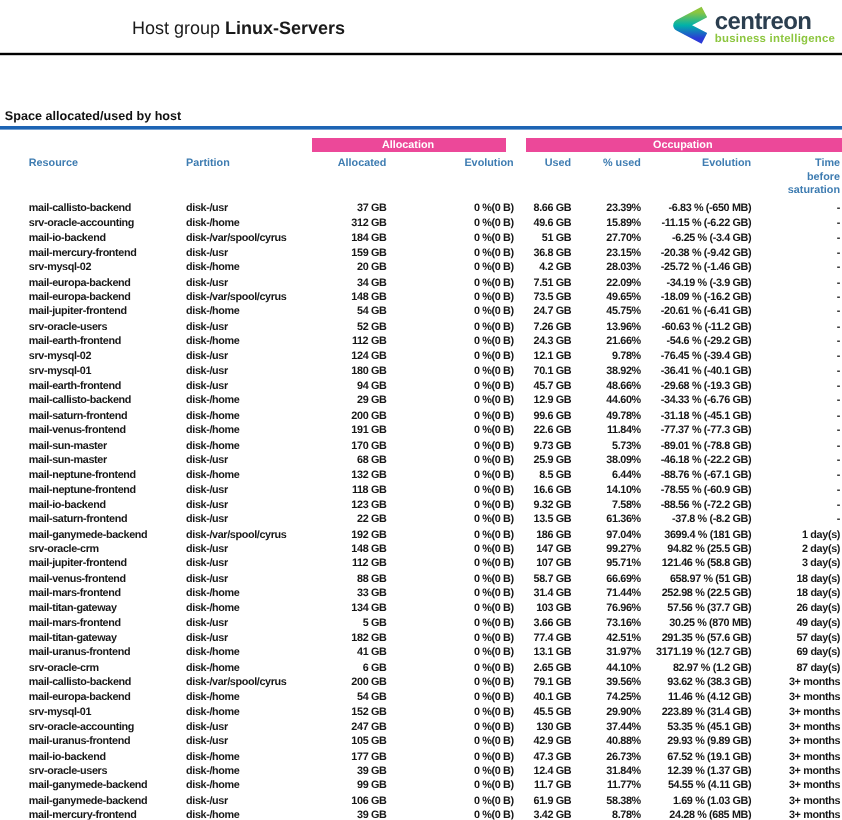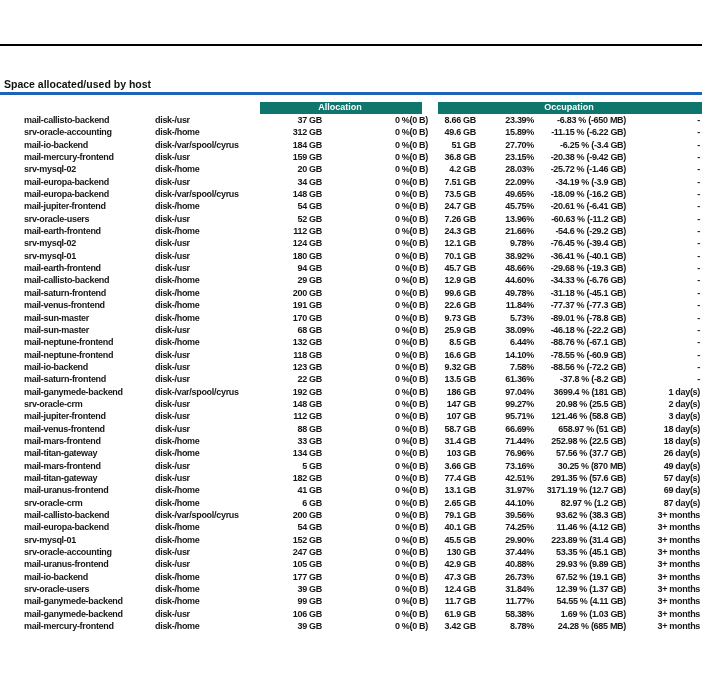--- a/index.html
+++ b/index.html
@@ -11,41 +11,63 @@
     display:flex;justify-content:space-between;align-items:center;
     height:44px;padding:2px 6px 0 110px;box-sizing:border-box;
   }
   .page-title{font-size:15px;color:#1a1a1a;white-space:nowrap;}
   .page-title .bold{font-weight:bold;}
   .logo{display:flex;align-items:center;gap:6px;}
   .logo-text{display:flex;flex-direction:column;}
   .logo-name{font-size:20px;font-weight:bold;color:#2b3e4f;letter-spacing:-0.5px;line-height:19px;}
   .logo-sub{font-size:9.5px;font-weight:bold;color:#8dc63f;line-height:10px;letter-spacing:0.2px;}
   .header-rule{height:2px;background:#000;}
-  .section-title{margin:32px 0 2px 4px;font-size:10.5px;font-weight:bold;color:#111;}
+  .section-title{margin:45px 0 2px 4px;font-size:10.5px;font-weight:bold;color:#111;}
   .section-rule{height:3px;background:#1d64b4;}
   table{border-collapse:collapse;table-layout:fixed;width:702px;margin-top:7px;}
   th,td{font-weight:bold;white-space:nowrap;text-align:right;padding:0 2px 0 0;box-sizing:border-box;overflow:hidden;}
   .band-row td{height:12px;vertical-align:top;}
-  .band{background:#0f766e;color:#fff;text-align:center;font-size:9px;line-height:11px;}
+  .band{background:#ec4899;color:#fff;text-align:center;font-size:9px;line-height:11px;}
   .band-alloc{border-left:4px solid #fff;}
   .band-occ{border-left:16px solid #fff;}
   .cols-row th{color:#3e7cb1;font-size:9px;line-height:11.5px;vertical-align:top;padding-top:3px;height:40px;}
   .time-head{white-space:normal;width:50px;margin-left:auto;text-align:right;}
   tbody td{font-size:9px;line-height:12.35px;color:#161616;letter-spacing:-0.3px;}
   .l{text-align:left;}
   .c1{padding-left:24px;}
   .c2{padding-left:5px;}
 </style>
 </head>
 <body>
 
 <div>
 
   <div class="report-header">
+    <div class="page-title">
+      <span>Host group</span>
+      <span class="bold">Linux-Servers</span>
+    </div>
+    <div class="logo">
+      <span>
+        <svg width="34" height="34" viewBox="0 0 34 34">
+          <defs>
+            <linearGradient id="lg" x1="0" y1="0" x2="0" y2="1">
+              <stop offset="0" stop-color="#8dc63f"></stop>
+              <stop offset="0.5" stop-color="#00b2a9"></stop>
+              <stop offset="1" stop-color="#2b3bd6"></stop>
+            </linearGradient>
+          </defs>
+          <path d="M31 6 L10 17 L31 28" fill="none" stroke="url(#lg)" stroke-width="10" stroke-linejoin="round"></path>
+        </svg>
+      </span>
+      <div class="logo-text">
+        <div class="logo-name">centreon</div>
+        <div class="logo-sub">business intelligence</div>
+      </div>
+    </div>
   </div>
   <div class="header-rule"></div>
 
   <div class="section-title">Space allocated/used by host</div>
   <div class="section-rule"></div>
 
   <table>
     <colgroup>
       <col style="width:150px">
         <col style="width:108px">
@@ -55,20 +77,32 @@
         <col style="width:58px">
         <col style="width:92px">
         <col style="width:74px">
     </colgroup>
     <thead>
       <tr class="band-row">
         <td colspan="2"></td>
         <td colspan="2" class="band band-alloc">Allocation</td>
         <td colspan="4" class="band band-occ">Occupation</td>
       </tr>
+      <tr class="cols-row">
+        <th class="l c1">Resource</th>
+        <th class="l c2">Partition</th>
+        <th>Allocated</th>
+        <th>Evolution</th>
+        <th>Used</th>
+        <th>% used</th>
+        <th>Evolution</th>
+        <th>
+          <div class="time-head">Time before saturation</div>
+        </th>
+      </tr>
     </thead>
     <tbody>
       <tr>
           <td class="l c1">mail-callisto-backend</td>
           <td class="l c2">disk-/usr</td>
           <td>37 GB</td>
           <td>0 %(0 B)</td>
           <td>8.66 GB</td>
           <td>23.39%</td>
           <td>-6.83 % (-650 MB)</td>
@@ -294,21 +328,21 @@
           <td>3699.4 % (181 GB)</td>
           <td>1 day(s)</td>
         </tr>
         <tr>
           <td class="l c1">srv-oracle-crm</td>
           <td class="l c2">disk-/usr</td>
           <td>148 GB</td>
           <td>0 %(0 B)</td>
           <td>147 GB</td>
           <td>99.27%</td>
-          <td>20.98 % (25.5 GB)</td>
+          <td>94.82 % (25.5 GB)</td>
           <td>2 day(s)</td>
         </tr>
         <tr>
           <td class="l c1">mail-jupiter-frontend</td>
           <td class="l c2">disk-/usr</td>
           <td>112 GB</td>
           <td>0 %(0 B)</td>
           <td>107 GB</td>
           <td>95.71%</td>
           <td>121.46 % (58.8 GB)</td>

